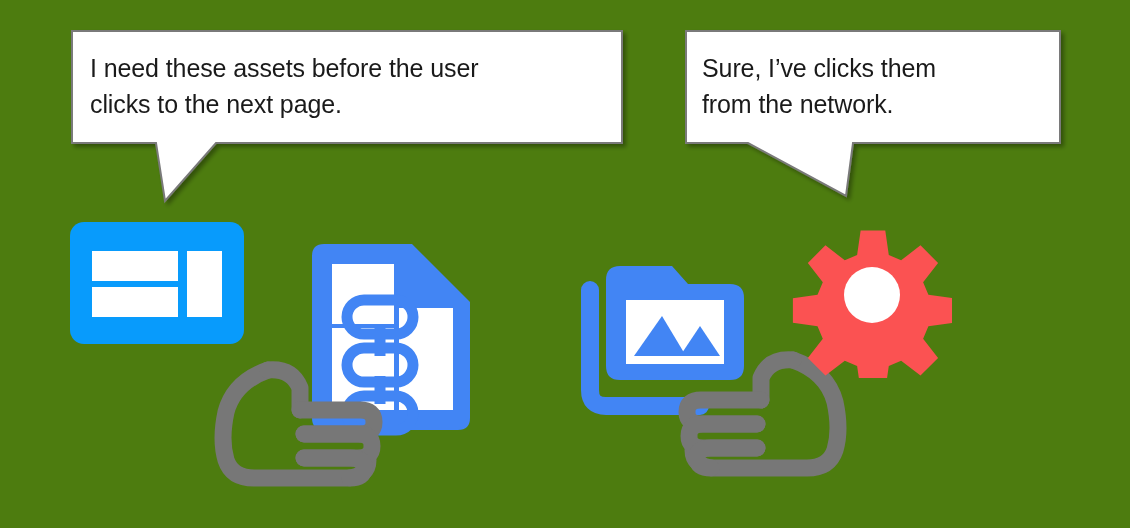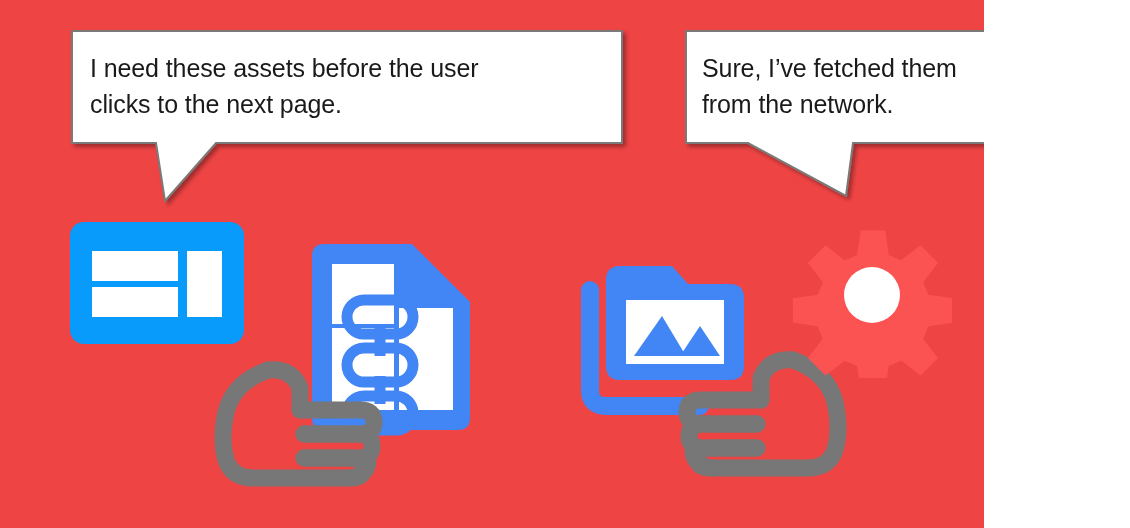--- a/index.html
+++ b/index.html
@@ -6,23 +6,23 @@
   html, body {
     margin: 0;
     padding: 0;
     background: #ffffff;
   }
   body {
     font-family: "Liberation Sans", sans-serif;
   }
   #stage {
     position: relative;
-    width: 984px;
+    width: 1130px;
     height: 528px;
-    background: #ef4444;
+    background: #4d7c0f;
     overflow: hidden;
   }
   .bubble-svg {
     position: absolute;
     left: 0;
     top: 0;
     width: 1130px;
     height: 528px;
     pointer-events: none;
   }
@@ -79,21 +79,21 @@
     </g>
 
     <g filter="url(#bubShadow)">
       <path d="M686,31 L1060,31 L1060,143 L853,143 L846,196 L748,143 L686,143 Z" fill="#ffffff" stroke="#7a7a7a" stroke-width="2" stroke-linejoin="miter"></path>
     </g>
   </svg>
 
   <div class="bubble-text" id="bubble-left-text">I need these assets before the user
 clicks to the next page.</div>
 
-  <div class="bubble-text" id="bubble-right-text">Sure, I’ve fetched them
+  <div class="bubble-text" id="bubble-right-text">Sure, I’ve clicks them
 from the network.</div>
 
   <div class="icon-layer">
 
     <svg class="icon" id="icon-layout-panel" width="174" height="122" viewBox="0 0 174 122">
       <rect x="0" y="0" width="174" height="122" rx="14" ry="14" fill="#089bfc"></rect>
       <rect x="22" y="29" width="86" height="30" fill="#ffffff"></rect>
       <rect x="22" y="65" width="86" height="30" fill="#ffffff"></rect>
       <rect x="117" y="29" width="35" height="66" fill="#ffffff"></rect>
     </svg>

